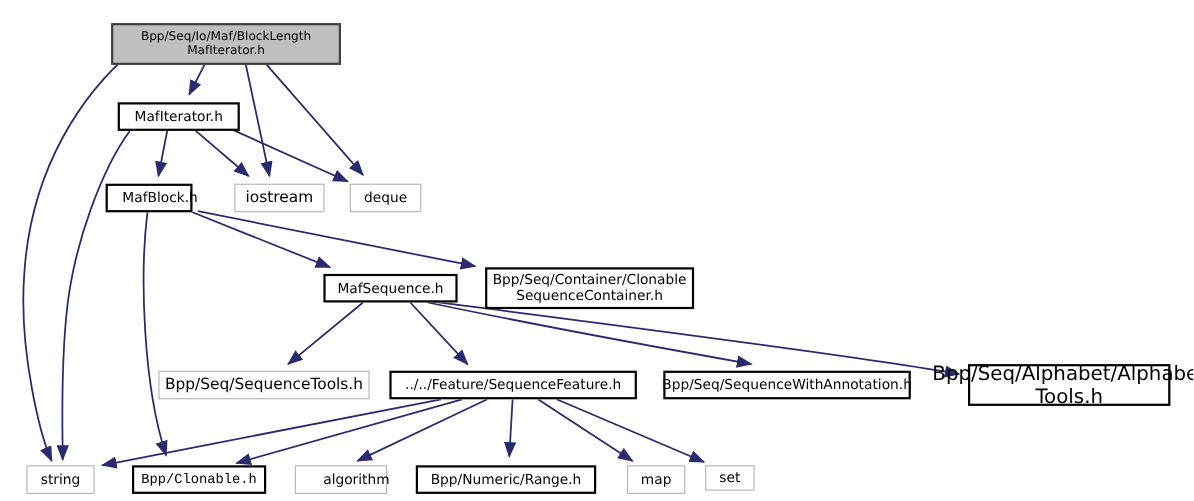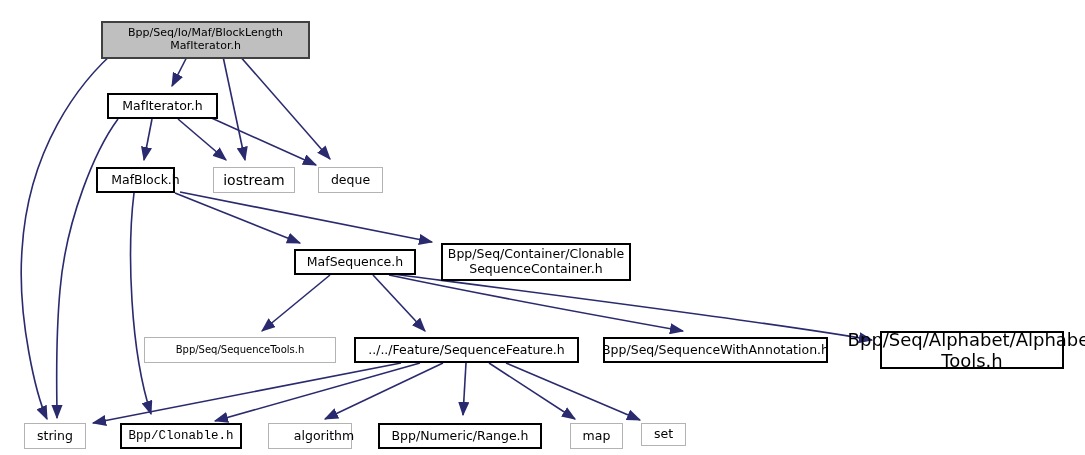--- a/index.html
+++ b/index.html
@@ -88,21 +88,21 @@
   <div id="nodes-layer">
       <div class="node root" style="left: 101px; top: 9px; width: 209px; height: 38px; font-size: 11px; margin-top: 12px;"><span class="node-label">Bpp/Seq/Io/Maf/BlockLength
 MafIterator.h</span></div>
       <div class="node bold" style="left: 107px; top: 93px; width: 111px; height: 26px; font-size: 12.5px;"><span class="node-label">MafIterator.h</span></div>
       <div class="node thin" style="left: 213px; top: 167px; width: 82px; height: 26px; font-size: 14px;"><span class="node-label">iostream</span></div>
       <div class="node thin" style="left: 318px; top: 167px; width: 65px; height: 26px; font-size: 12.5px;"><span class="node-label">deque</span></div>
       <div class="node bold" style="left: 96px; top: 167px; width: 79px; height: 26px; font-size: 12.5px; padding-left: 20px;"><span class="node-label">MafBlock.h</span></div>
       <div class="node bold" style="left: 294px; top: 249px; width: 122px; height: 26px; font-size: 12.5px;"><span class="node-label">MafSequence.h</span></div>
       <div class="node bold" style="left: 441px; top: 243px; width: 190px; height: 38px; font-size: 12.5px;"><span class="node-label">Bpp/Seq/Container/Clonable
 SequenceContainer.h</span></div>
-      <div class="node thin" style="left: 144px; top: 337px; width: 192px; height: 26px; font-size: 10px;"><span class="node-label">Bpp/Seq/SequenceTools.h</span></div>
+      <div class="node thin" style="left: 144px; top: 337px; width: 192px; height: 26px; font-size: 14px;"><span class="node-label">Bpp/Seq/SequenceTools.h</span></div>
       <div class="node bold" style="left: 354px; top: 337px; width: 225px; height: 26px; font-size: 12.5px;"><span class="node-label">../../Feature/SequenceFeature.h</span></div>
       <div class="node bold" style="left: 603px; top: 337px; width: 225px; height: 26px; font-size: 12.5px;"><span class="node-label">Bpp/Seq/SequenceWithAnnotation.h</span></div>
       <div class="node bold" style="left: 880px; top: 331px; width: 184px; height: 38px; font-size: 18px;"><span class="node-label">Bpp/Seq/Alphabet/Alphabet
 Tools.h</span></div>
       <div class="node thin" style="left: 24px; top: 423px; width: 62px; height: 26px; font-size: 12.5px;"><span class="node-label">string</span></div>
       <div class="node bold" style="left: 120px; top: 423px; width: 122px; height: 26px; font-size: 12.5px; font-family: Liberation Mono, monospace;"><span class="node-label">Bpp/Clonable.h</span></div>
       <div class="node thin" style="left: 268px; top: 423px; width: 84px; height: 26px; font-size: 12.5px; padding-left: 28px;"><span class="node-label">algorithm</span></div>
       <div class="node bold" style="left: 378px; top: 423px; width: 164px; height: 26px; font-size: 12.5px;"><span class="node-label">Bpp/Numeric/Range.h</span></div>
       <div class="node thin" style="left: 570px; top: 423px; width: 53px; height: 26px; font-size: 12.5px;"><span class="node-label">map</span></div>
       <div class="node thin" style="left: 641px; top: 423px; width: 45px; height: 23px; font-size: 12.5px;"><span class="node-label">set</span></div>

